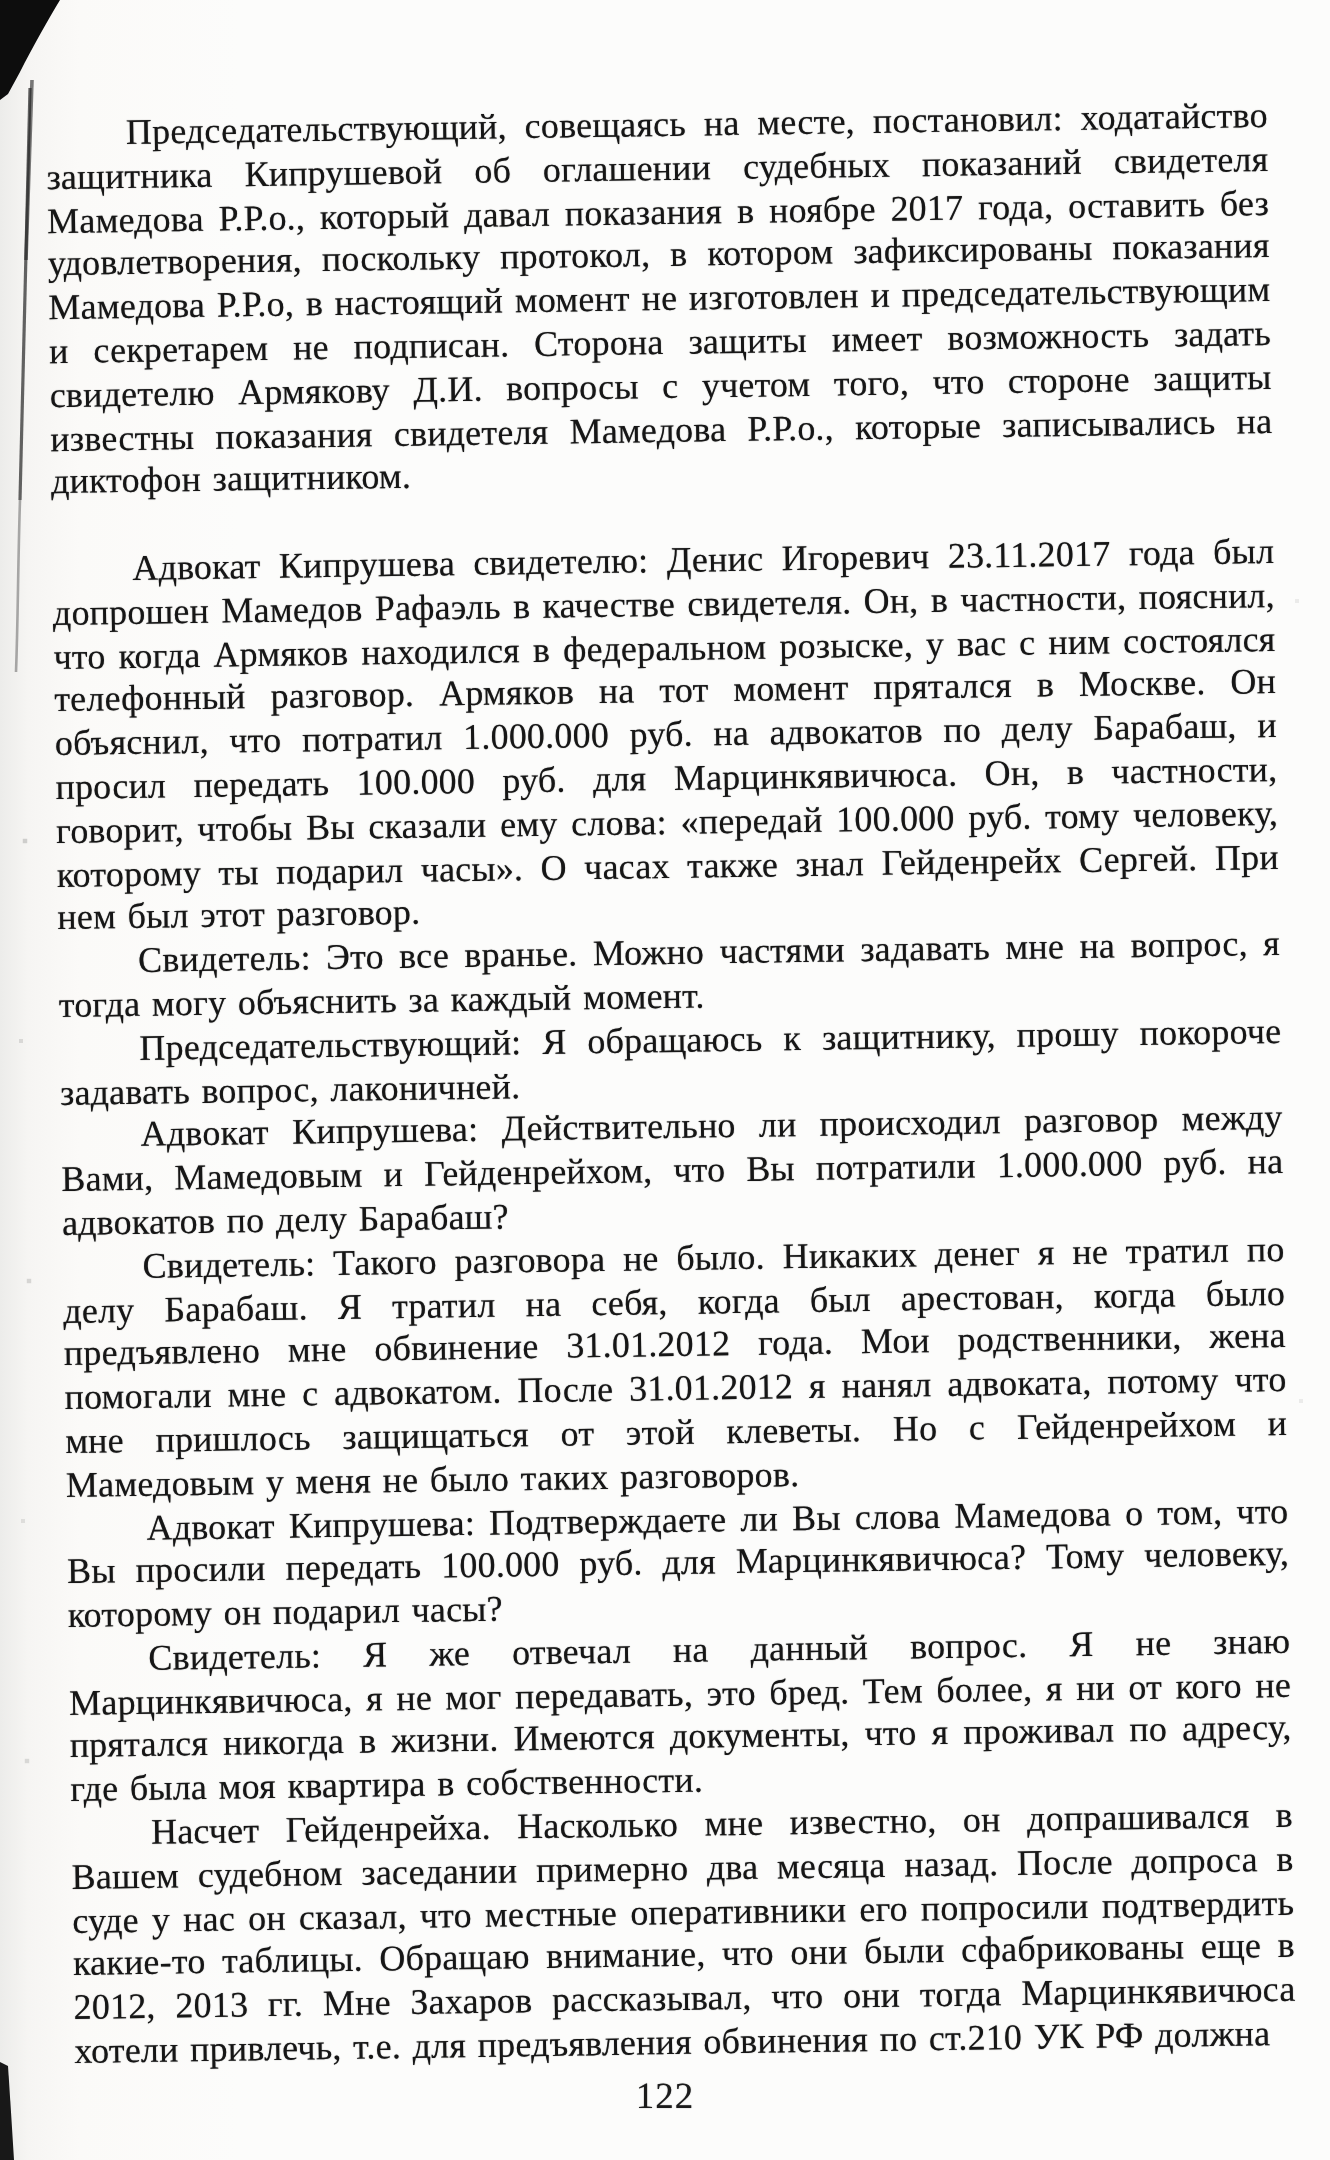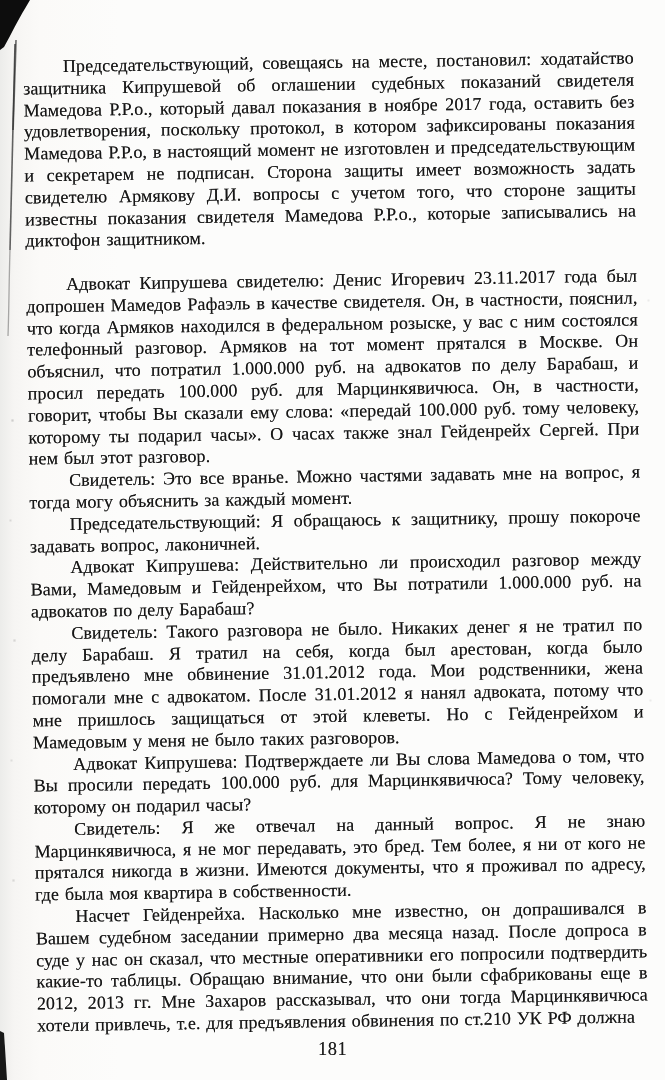--- a/index.html
+++ b/index.html
@@ -99,14 +99,14 @@
     <p>Председательствующий: Я обращаюсь к защитнику, прошу покороче задавать вопрос, лаконичней.</p>
     <p>Адвокат Кипрушева: Действительно ли происходил разговор между Вами, Мамедовым и Гейденрейхом, что Вы потратили 1.000.000 руб. на адвокатов по делу Барабаш?</p>
     <p>Свидетель: Такого разговора не было. Никаких денег я не тратил по делу Барабаш. Я тратил на себя, когда был арестован, когда было предъявлено мне обвинение 31.01.2012 года. Мои родственники, жена помогали мне с адвокатом. После 31.01.2012 я нанял адвоката, потому что мне пришлось защищаться от этой клеветы. Но с Гейденрейхом и Мамедовым у меня не было таких разговоров.</p>
     <p>Адвокат Кипрушева: Подтверждаете ли Вы слова Мамедова о том, что Вы просили передать 100.000 руб. для Марцинкявичюса? Тому человеку, которому он подарил часы?</p>
     <p>Свидетель: Я же отвечал на данный вопрос. Я не знаю Марцинкявичюса, я не мог передавать, это бред. Тем более, я ни от кого не прятался никогда в жизни. Имеются документы, что я проживал по адресу, где была моя квартира в собственности.</p>
     <p>Насчет Гейденрейха. Насколько мне известно, он допрашивался в Вашем судебном заседании примерно два месяца назад. После допроса в суде у нас он сказал, что местные оперативники его попросили подтвердить какие-то таблицы. Обращаю внимание, что они были сфабрикованы еще в 2012, 2013 гг. Мне Захаров рассказывал, что они тогда Марцинкявичюса хотели привлечь, т.е. для предъявления обвинения по ст.210 УК РФ должна</p>
   </div>
 </div>
 
 <div class="footer">
-  <span class="page-number">181</span>
+  <span class="page-number">122</span>
 </div>
 
 </body></html>

